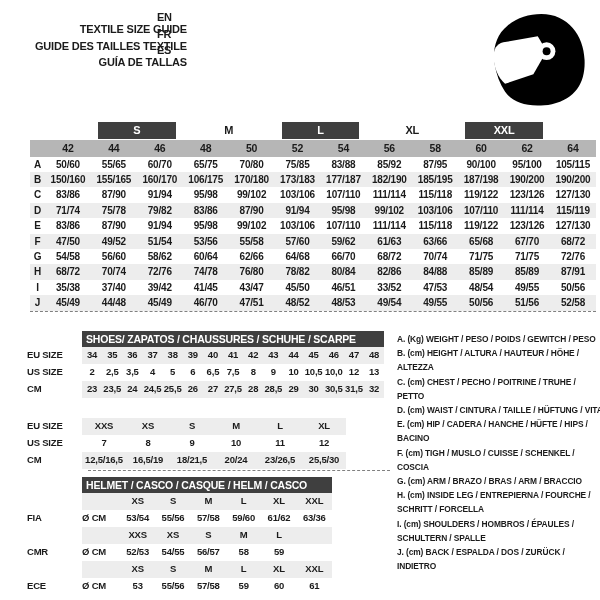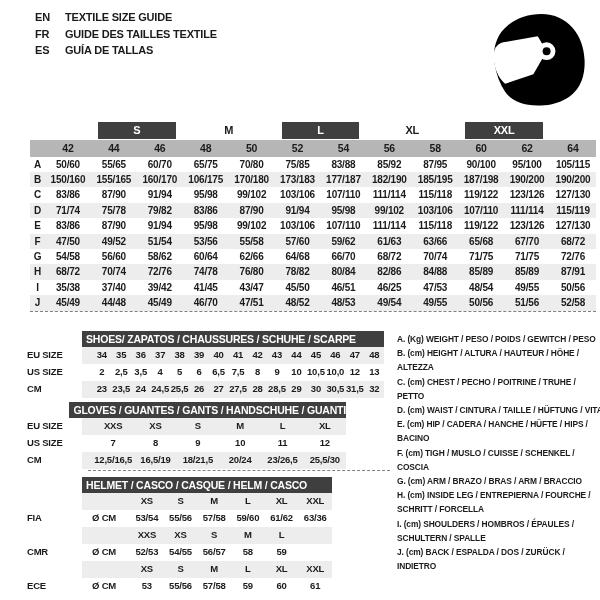--- a/index.html
+++ b/index.html
@@ -6,21 +6,21 @@
     --dark:#3f3f3f; --band:#b6b6b6; --stripe:#ededed; --txt:#1b1b1b;
   }
   html,body{margin:0;padding:0;}
   body{
     width:600px;height:600px;position:relative;background:#ffffff;overflow:hidden;
     font-family:"Liberation Sans",sans-serif;font-weight:bold;color:var(--txt);
     letter-spacing:-0.2px;
   }
   
   .langs{position:absolute;left:35px;top:11px;}
-  .lang-row{display:flex;height:16.5px;align-items:flex-start;font-size:11px;}
+  .lang-row{display:flex;height:16.5px;align-items:flex-end;font-size:11px;flex-direction:column;}
   .lang-code{width:30px;}
   
   .helmet-logo{position:absolute;left:483px;top:10px;width:106px;height:100px;}
   
   table.main-table{
     position:absolute;left:30px;top:121px;width:566px;
     border-collapse:collapse;table-layout:fixed;
   }
   table.main-table td{
     padding:0;font-size:10px;text-align:center;white-space:nowrap;
@@ -39,21 +39,21 @@
   
   .bsec{position:absolute;left:27px;}
   .bsec.shoes{top:331px;width:357px;}
   .bsec.gloves{top:402px;width:319px;}
   .bsec.helmet{top:477px;width:305px;}
   .title-row{display:flex;height:16px;}
   .title-spacer{width:55px;}
   .title-bar{flex:1;background:var(--dark);color:#fff;font-size:10.5px;line-height:16px;padding-left:4px;white-space:nowrap;}
   .b-row{display:flex;height:17px;}
   .b-label{width:55px;font-size:9.5px;line-height:15.5px;}
-  .b-vals{flex:1;display:flex;padding-left:10px;}
+  .b-vals{flex:1;display:flex;}
   .b-vals.shaded{background:var(--stripe);}
   .b-cell{flex:1;text-align:center;font-size:9.5px;line-height:15.5px;white-space:nowrap;}
   .h-unit{width:38px;font-size:9.5px;line-height:15.5px;text-align:left;}
   
   .legend{position:absolute;left:397px;top:332px;width:206px;}
   .legend-item{font-size:8.4px;line-height:14.2px;letter-spacing:-0.1px;}
 </style>
 </head>
 <body>
 
@@ -244,21 +244,21 @@
         </tr>
         <tr>
           <td class="letter-cell">I</td>
           <td>35/38</td>
           <td>37/40</td>
           <td>39/42</td>
           <td>41/45</td>
           <td>43/47</td>
           <td>45/50</td>
           <td>46/51</td>
-          <td>46/25</td>
+          <td>33/52</td>
           <td>47/53</td>
           <td>48/54</td>
           <td>49/55</td>
           <td>50/56</td>
         </tr>
         <tr class="stripe">
           <td class="letter-cell">J</td>
           <td>45/49</td>
           <td>44/48</td>
           <td>45/49</td>
@@ -339,21 +339,20 @@
           <div class="b-cell">30</div>
           <div class="b-cell">30,5</div>
           <div class="b-cell">31,5</div>
           <div class="b-cell">32</div>
         </div>
       </div>
     </div>
   <div class="bsec gloves">
       <div class="title-row">
         <div class="title-spacer"></div>
-        <div class="title-bar">GLOVES / GUANTES / GANTS / HANDSCHUHE / GUANTI</div>
       </div>
       <div class="b-row">
         <div class="b-label">EU SIZE</div>
         <div class="b-vals shaded">
           <div class="b-cell">XXS</div>
           <div class="b-cell">XS</div>
           <div class="b-cell">S</div>
           <div class="b-cell">M</div>
           <div class="b-cell">L</div>
           <div class="b-cell">XL</div>

